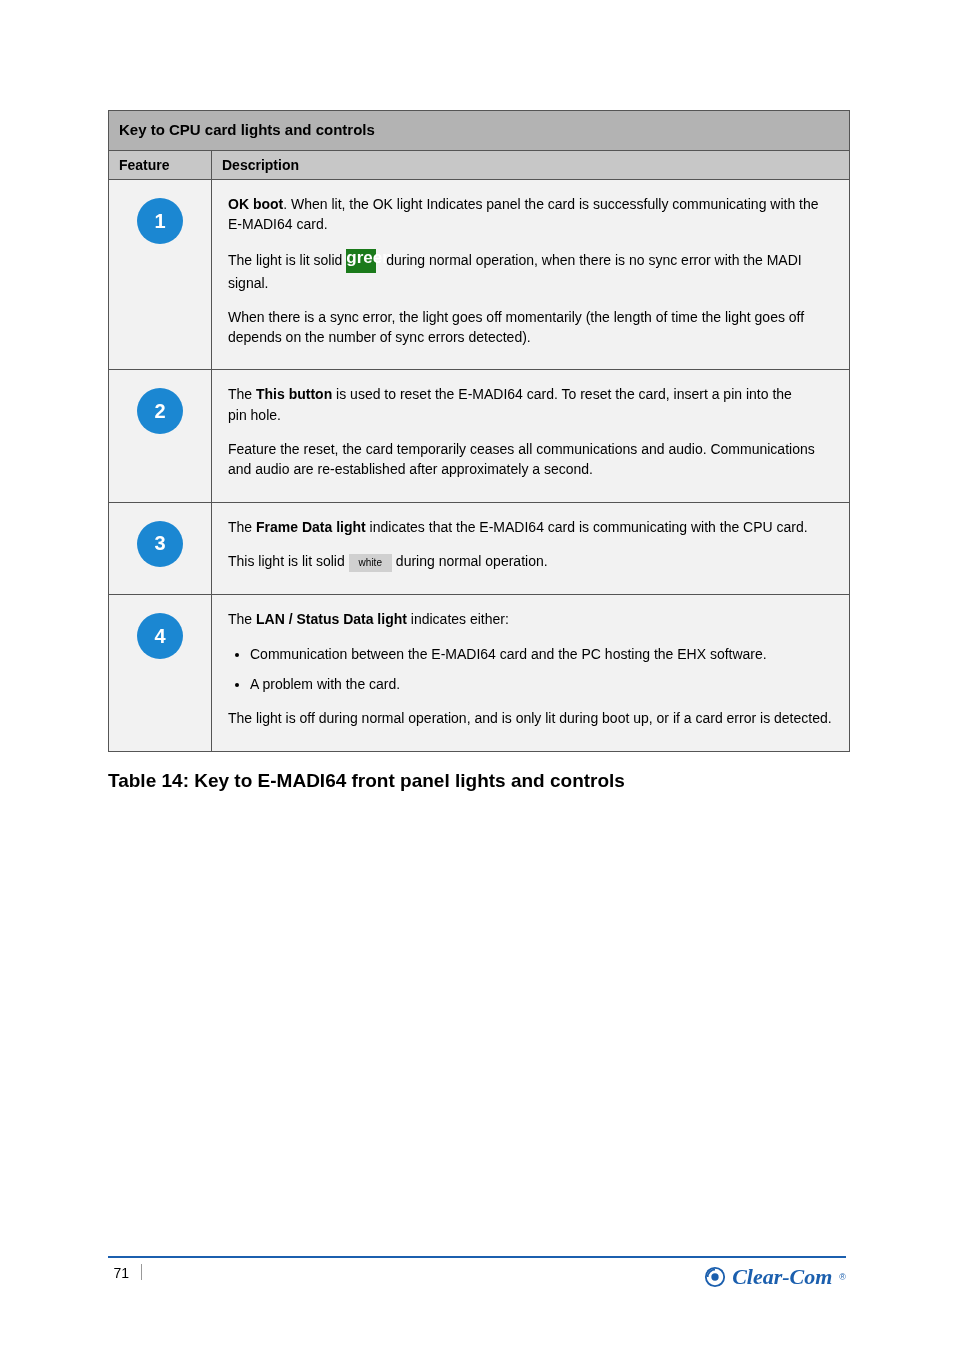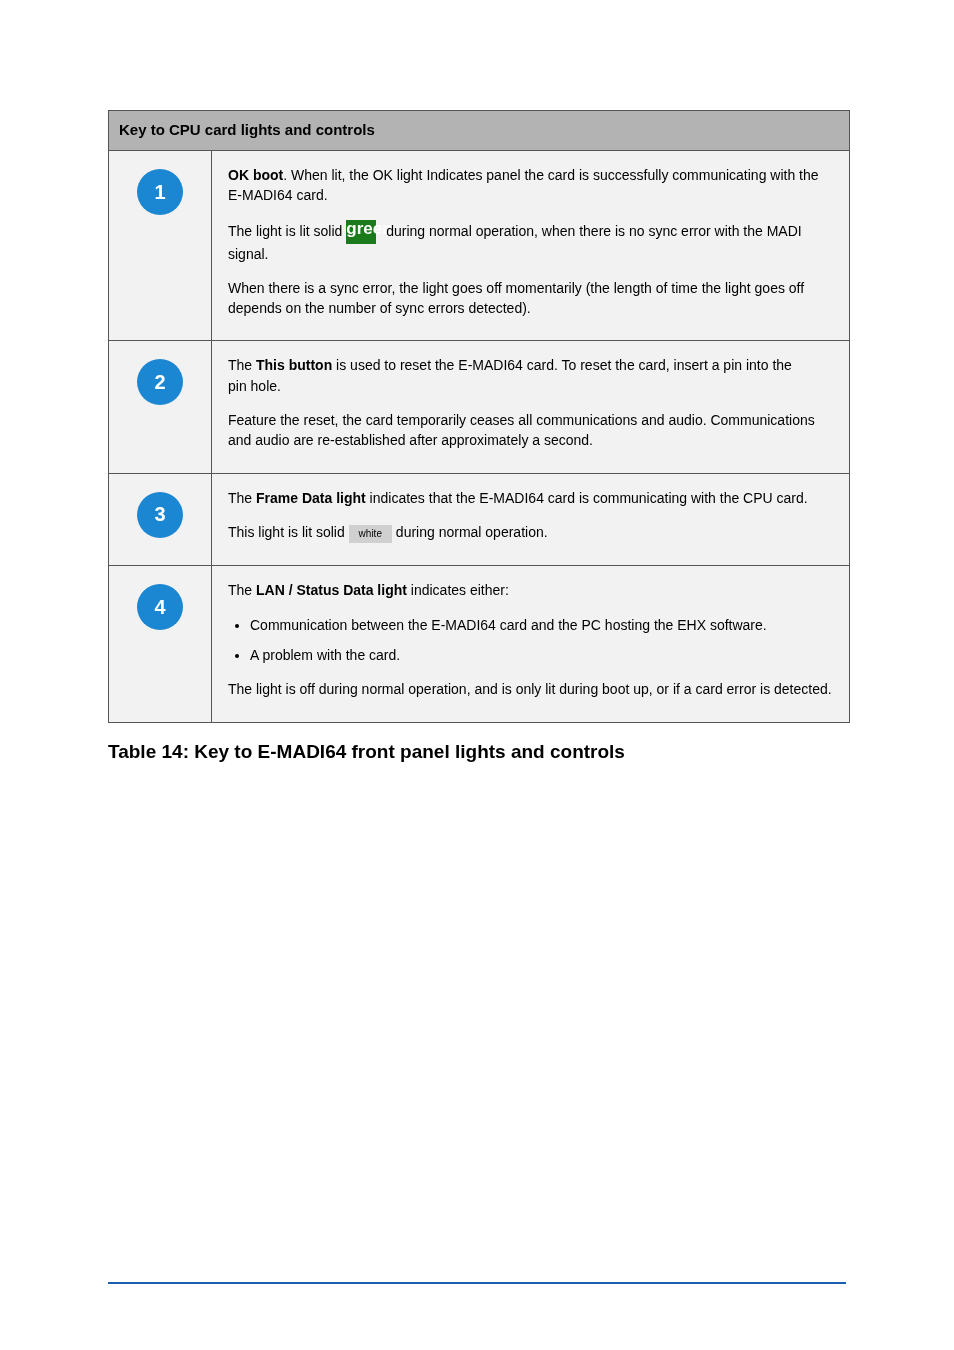--- a/index.html
+++ b/index.html
@@ -157,20 +157,24 @@
 
   <table class="main">
     <colgroup>
       <col class="key-col">
       <col>
     </colgroup>
     <tbody>
         <tr class="title-row">
       <td colspan="2">Key to CPU card lights and controls</td>
     </tr>
+    <tr class="header-row">
+      <td>Feature</td>
+      <td>Description</td>
+    </tr>
 
     <tr>
       <td class="key-cell">
         <span class="circle">
               <span>1</span>
             </span>
       </td>
       <td class="desc-cell">
         <p class="para">
           <strong class="lead">OK boot</strong><span>. When lit, the OK light Indicates panel the card is successfully communicating with the</span><br>
@@ -233,15 +237,29 @@
       </td>
     </tr>
 
   </tbody>
     </table>
 
   <div class="caption">Table 14: Key to E-MADI64 front panel lights and controls</div>
 
   <div class="footer">
     <hr class="footer-line">
+    <div class="footer-inner">
+      <div class="page-num">71</div>
+      <div class="logo-wrap">
+        <div class="logo">
+          <svg class="logo-mark" viewBox="0 0 24 24">
+            <circle cx="12" cy="12" r="10" fill="none" stroke="#1b5fae" stroke-width="2"></circle>
+            <path d="M4 12 A8 8 0 0 1 12 4" fill="none" stroke="#1b5fae" stroke-width="2"></path>
+            <circle cx="12" cy="12" r="4" fill="#1b5fae"></circle>
+          </svg>
+          <span class="logo-text">Clear-Com</span>
+            <span class="logo-reg">®</span>
+        </div>
+      </div>
+    </div>
   </div>
 
 </div>
 
 </body></html>

